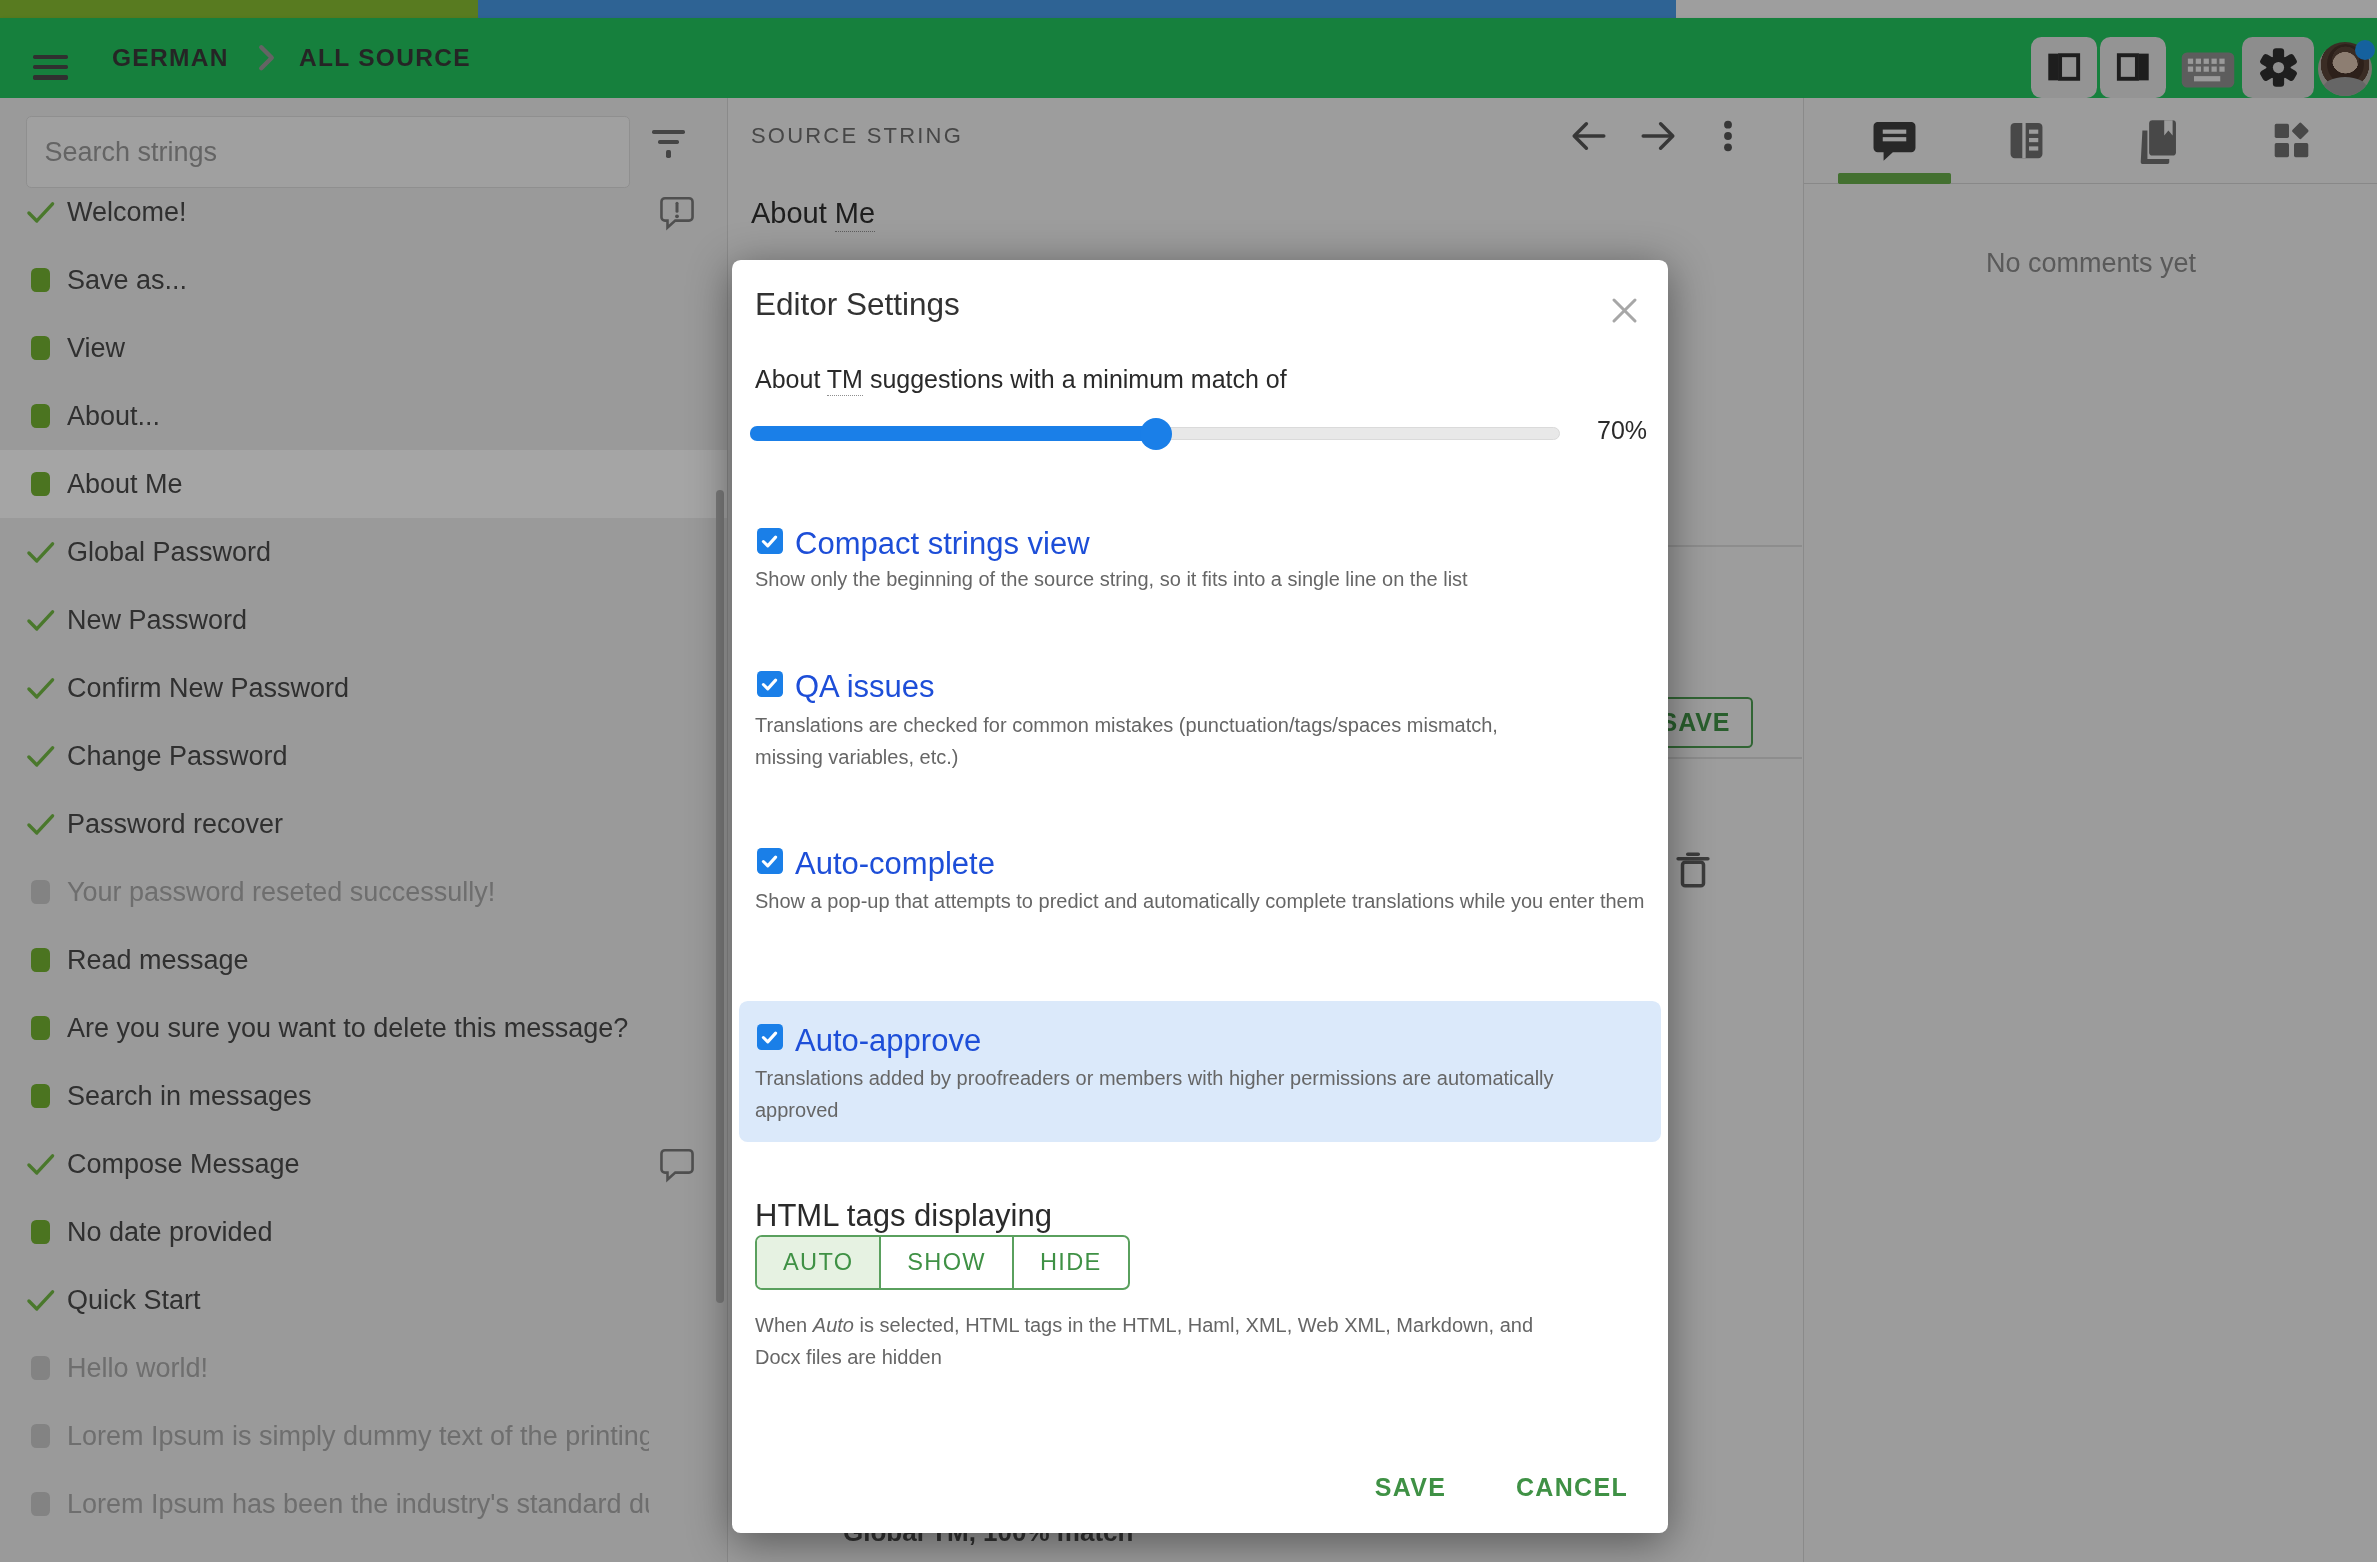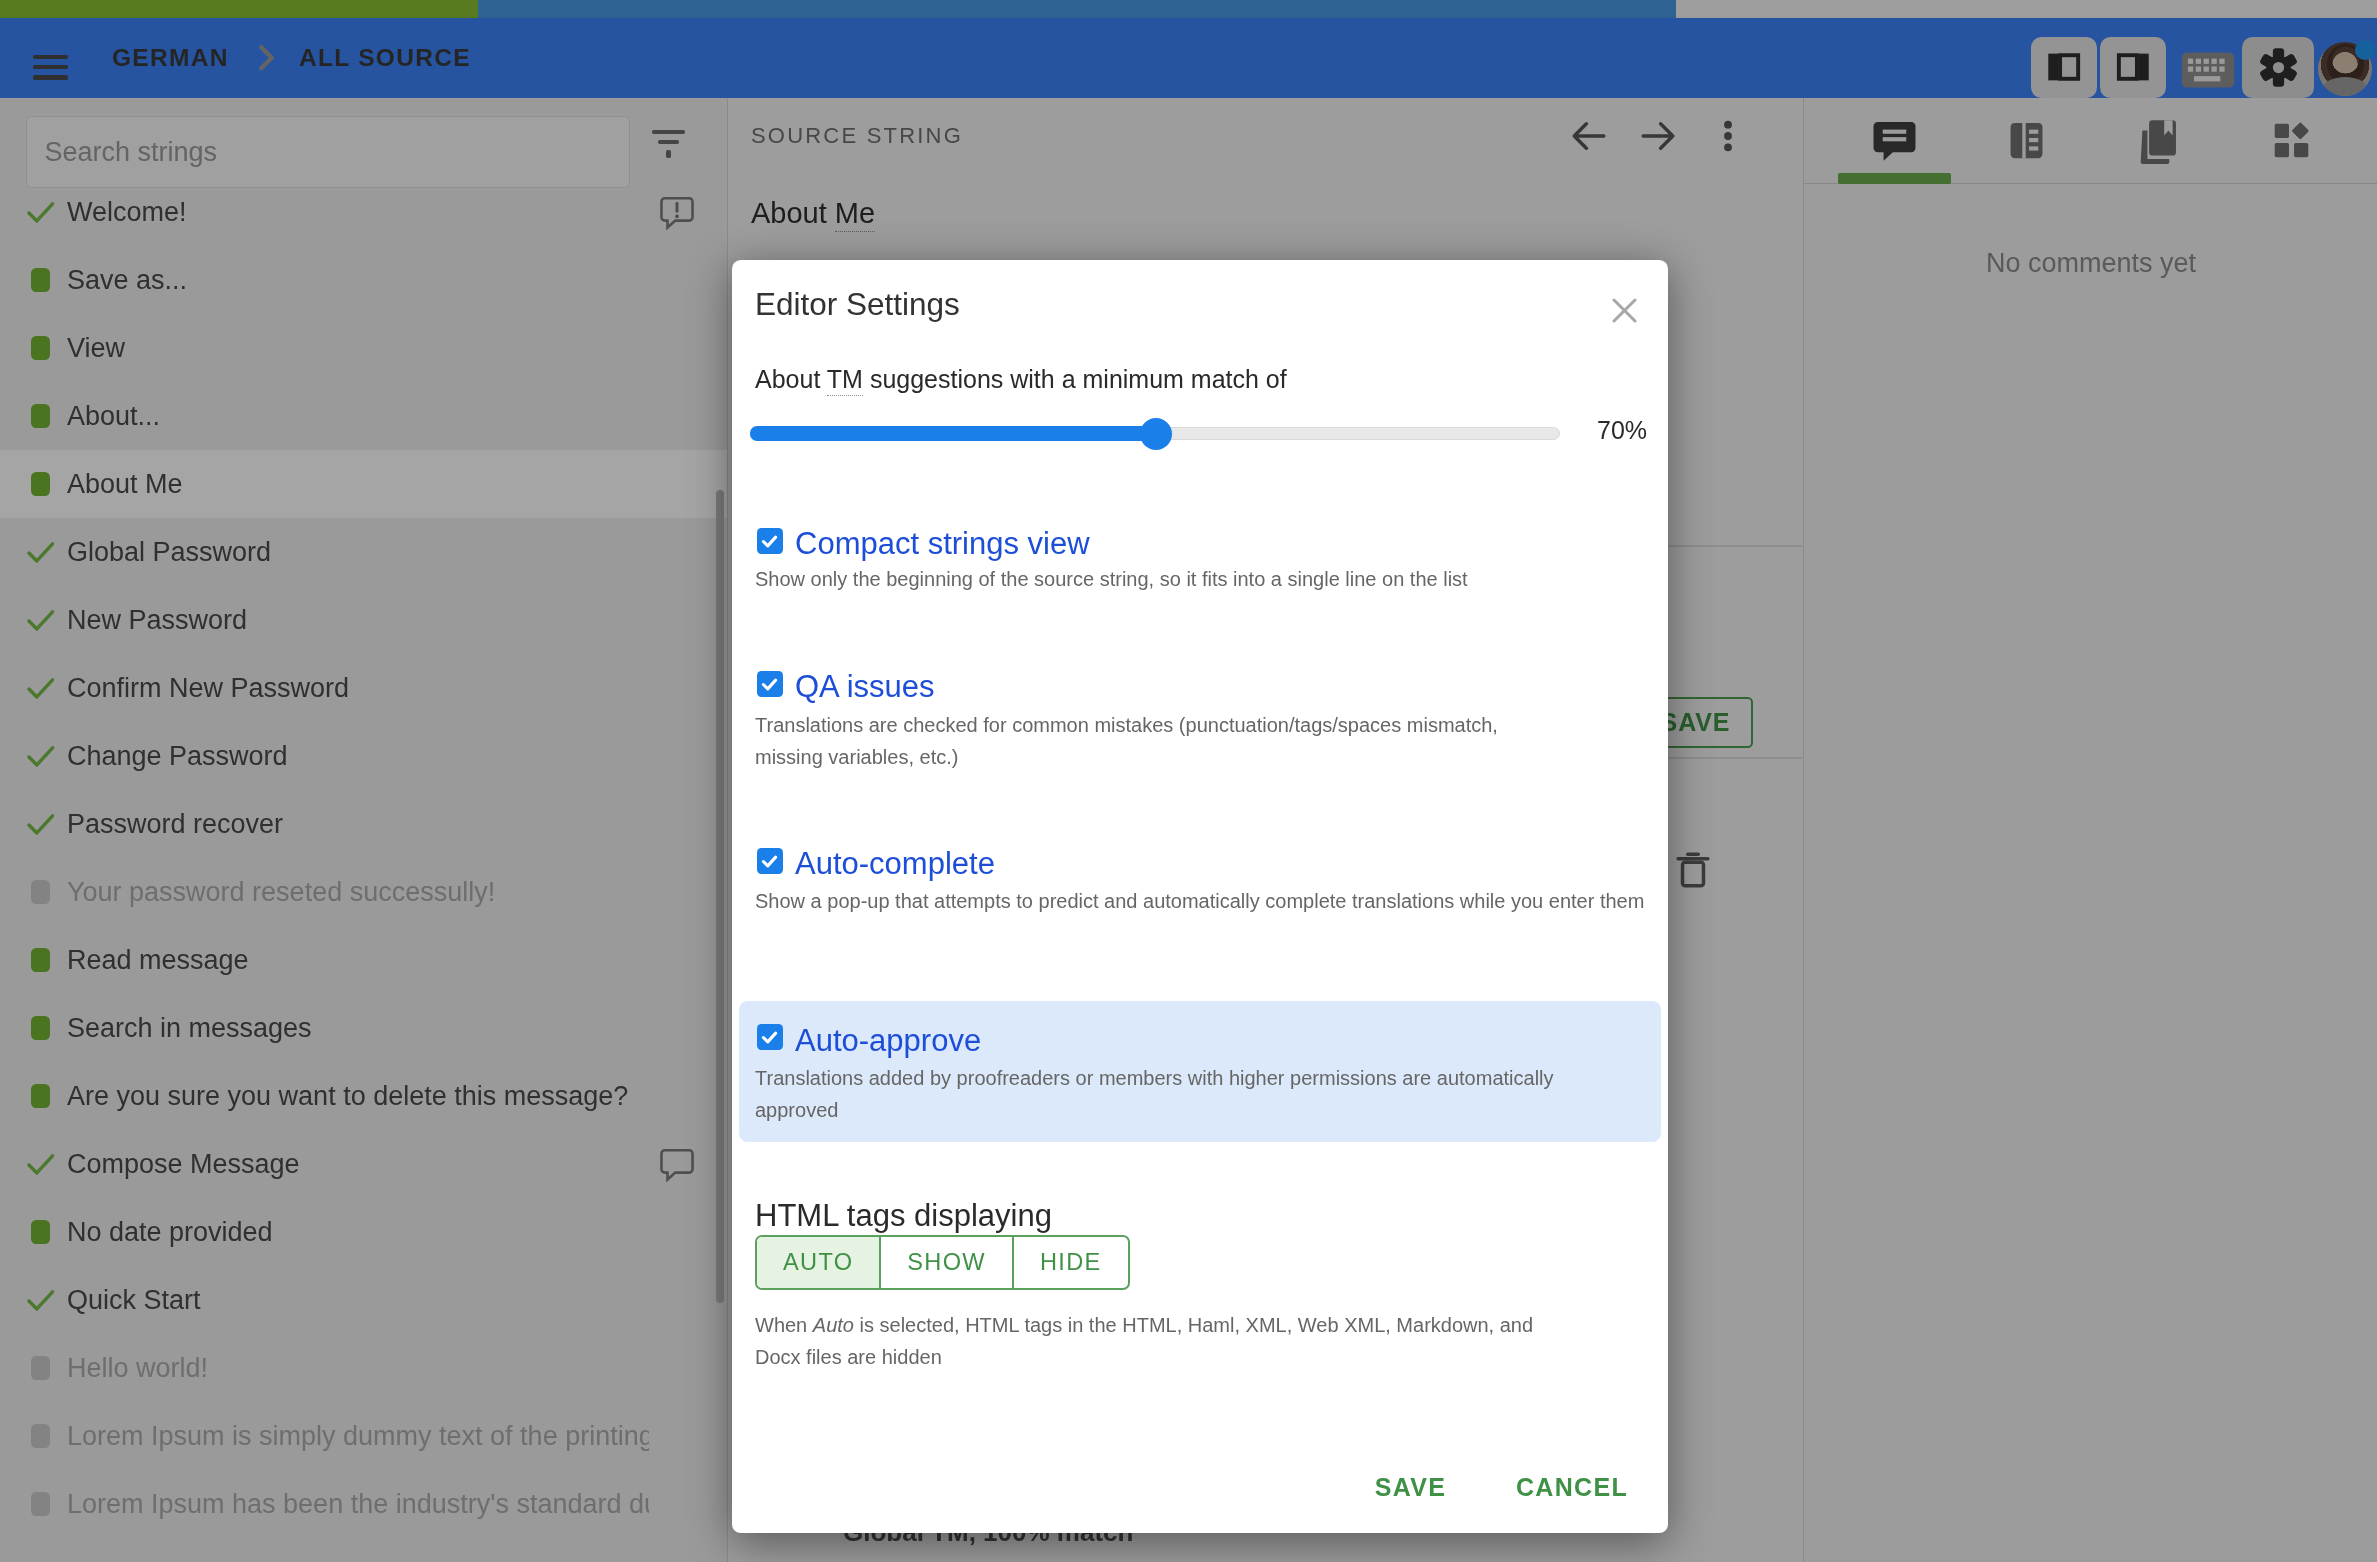--- a/index.html
+++ b/index.html
@@ -2,21 +2,21 @@
 <html style="font-size:14px"><head>
 <meta charset="utf-8">
 <style>
   html,body{margin:0;padding:0;background:#888;}
   #app{position:relative;width:2377px;height:1562px;overflow:hidden;
        font-family:"Liberation Sans",sans-serif;background:#f1f1f1;}
   
   .strip{position:absolute;top:0;left:0;width:100%;height:17.5px;background:#f3f3f3;}
   .strip .seg{position:absolute;top:0;height:100%;}
   
-  .topbar{position:absolute;top:17.5px;left:0;width:100%;height:80px;background:#3b82f6;
+  .topbar{position:absolute;top:17.5px;left:0;width:100%;height:80px;background:#22c55e;
           box-shadow:0 1.7px 4.4px rgba(0,0,0,.18);}
   .hamburger{position:absolute;left:33px;top:37px;width:35px;height:26px;cursor:pointer;}
   .hamburger i{display:block;height:4.4px;background:#4a4a4a;border-radius:1.7px;margin-bottom:6.1px;}
   .crumb{position:absolute;top:0;height:80px;display:flex;align-items:center;
          font-size:24.5px;font-weight:bold;letter-spacing:1.3px;color:#3a3a3a;}
   .crumb.c1{left:112px;} .crumb.c2{left:299px;}
   .crumb-chev{position:absolute;left:255px;top:0;height:80px;display:flex;align-items:center;}
   .tb-btn{position:absolute;top:19px;width:66px;height:61px;border-radius:10.5px;background:#e4e4e4;
           display:flex;align-items:center;justify-content:center;}
   .tb-btn.active{background:#d9d9d9;}
@@ -264,27 +264,27 @@
         <div class="srow">
           <div class="sticon">
             <div class="sq" style="background:#74b232"></div>
           </div>
           <div class="lbl">Read message</div>
         </div>
         <div class="srow">
           <div class="sticon">
             <div class="sq" style="background:#74b232"></div>
           </div>
+          <div class="lbl">Are you sure you want to delete this message?</div>
+        </div>
+        <div class="srow">
+          <div class="sticon">
+            <div class="sq" style="background:#74b232"></div>
+          </div>
           <div class="lbl">Search in messages</div>
-        </div>
-        <div class="srow">
-          <div class="sticon">
-            <div class="sq" style="background:#74b232"></div>
-          </div>
-          <div class="lbl">Are you sure you want to delete this message?</div>
         </div>
         <div class="srow">
           <div class="sticon">
             <svg width="31.5" height="31.5" viewBox="0 0 24 24">
               <polyline points="3,13 9,19 21,6" fill="none" stroke="#72b944" stroke-width="2.6" stroke-linecap="round" stroke-linejoin="round"></polyline>
             </svg>
           </div>
           <div class="lbl">Compose Message</div>
           <div class="badge"><svg width="38" height="38" viewBox="0 0 44 44">
               <path d="M8 6 h28 a4 4 0 0 1 4 4 v18 a4 4 0 0 1 -4 4 h-16 l-9 8 v-8 h-3 a4 4 0 0 1 -4 -4 v-18 a4 4 0 0 1 4 -4 z" fill="none" stroke="#7a7a7a" stroke-width="3"></path>

